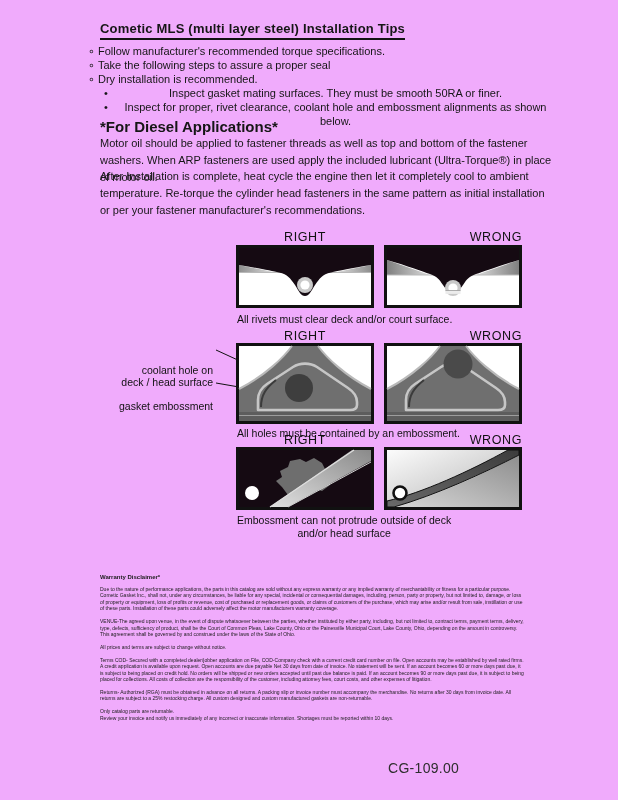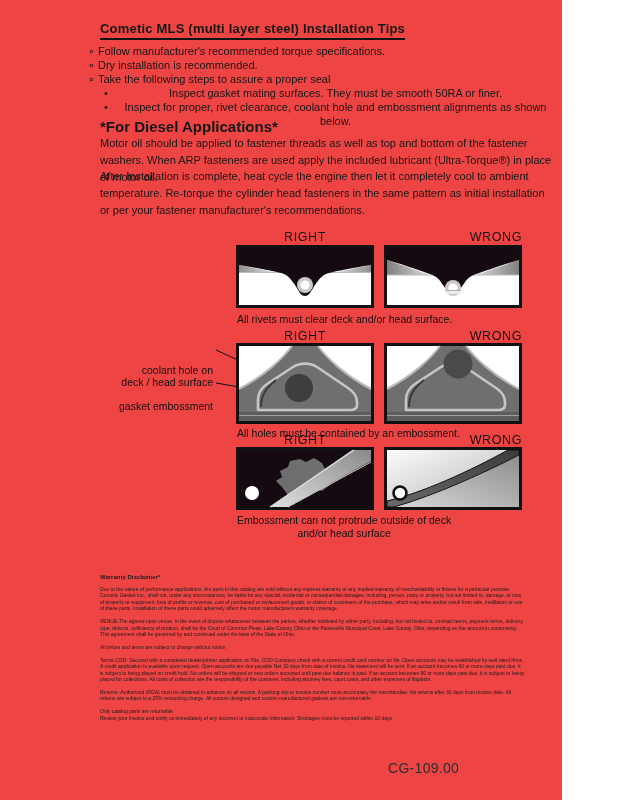--- a/index.html
+++ b/index.html
@@ -1,18 +1,18 @@
 <!DOCTYPE html>
 <html><head>
 <meta charset="utf-8">
 <style>
   * { margin:0; padding:0; box-sizing:border-box; }
   html,body { background:#ffffff; }
   body { width:618px; height:800px; font-family:"Liberation Sans", sans-serif; color:#161616; }
-  .page { position:relative; width:562px; height:800px; background:#ef4444; overflow:hidden; }
+  .page { position:relative; width:618px; height:800px; background:#f0abfc; overflow:hidden; }
 
   .title { position:absolute; left:100px; top:21px; font-size:13px; font-weight:bold;
            letter-spacing:.2px; border-bottom:2px solid #131313; padding-bottom:2px; }
 
   .bullets { position:absolute; left:88px; top:44px; font-size:11px; line-height:14px; width:470px; }
   .bullet { position:relative; padding-left:10px; }
   .bullet::before { content:"\2218"; position:absolute; left:0; top:0; font-size:11px; }
   .sub-bullet { position:relative; margin-left:16px; padding-left:9px;text-align:center; }
   .sub-bullet::before { content:"\2022"; position:absolute; left:0; top:0; font-size:11px; }
 
@@ -56,22 +56,22 @@
 </style>
 </head>
 <body>
 
 <div class="page">
 
   <h1 class="title">Cometic MLS (multi layer steel) Installation Tips</h1>
 
   <div class="bullets">
     <div class="bullet">Follow manufacturer's recommended torque specifications.</div>
+    <div class="bullet">Take the following steps to assure a proper seal</div>
     <div class="bullet">Dry installation is recommended.</div>
-    <div class="bullet">Take the following steps to assure a proper seal</div>
     <div class="sub-bullet">Inspect gasket mating surfaces.  They must be smooth 50RA or finer.</div>
     <div class="sub-bullet">Inspect for proper, rivet clearance, coolant hole and embossment alignments as shown below.</div>
   </div>
 
   <h2 class="diesel-heading">*For Diesel Applications*</h2>
   <p class="para p1">Motor oil should be applied to fastener threads as well as top and bottom of the fastener washers. When ARP fasteners are used apply the included lubricant (Ultra-Torque®) in place of motor oil.</p>
   <p class="para p2">After Installation is complete, heat cycle the engine then let it completely cool to ambient temperature. Re-torque the cylinder head fasteners in the same pattern as initial installation or per your fastener manufacturer's recommendations.</p>
 
   <div class="rw-labels labels-r1">
     <span>RIGHT</span>
@@ -114,21 +114,21 @@
       <polygon points="3,15 46,30 3,30" fill="url(#g2a)"></polygon>
       <polygon points="135,15 92,30 135,30" fill="url(#g2b)"></polygon>
       <line x1="3" y1="30" x2="135" y2="30" stroke="#b9b9b9" stroke-width="1"></line>
       <path d="M3,3 H135 V15 C114,21 100,26.5 92,29 C85,31.5 83,34 79,40 C75,45.5 73,48 69,48 C65,48 63,45.5 59,40 C55,34 53,31.5 46,29 C38,26.5 24,21 3,15 Z" fill="#150a12"></path>
       <circle cx="69" cy="43" r="8" fill="#c9c9c9"></circle>
       <circle cx="69" cy="43" r="4.6" fill="#ffffff"></circle>
       <rect x="61.5" y="45.5" width="15" height="3.4" fill="#ececec"></rect>
       <line x1="61.5" y1="45.5" x2="76.5" y2="45.5" stroke="#9a9a9a" stroke-width="0.8"></line>
     </svg>
   </div>
-  <p class="caption cap-r1">All rivets must clear deck and/or head surface.</p>
+  <p class="caption cap-r1">All rivets must clear deck and/or court surface.</p>
 
   <div class="rw-labels labels-r2">
     <span>RIGHT</span>
     <span>WRONG</span>
   </div>
   <div class="callout callout-hole">coolant hole on
 deck / head surface</div>
   <div class="callout callout-emb">gasket embossment</div>
   <svg class="callout-lines" width="618" height="800">
     <line x1="216" y1="350" x2="290" y2="384" stroke="#111" stroke-width="1"></line>

